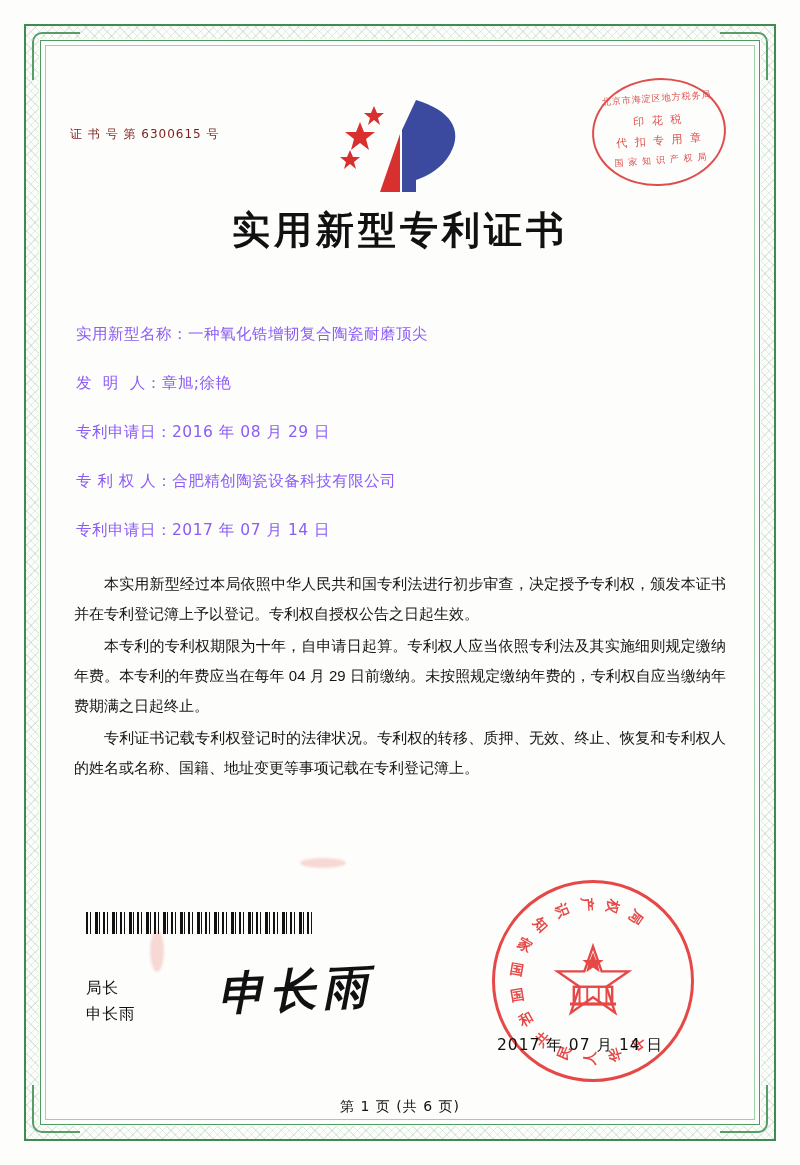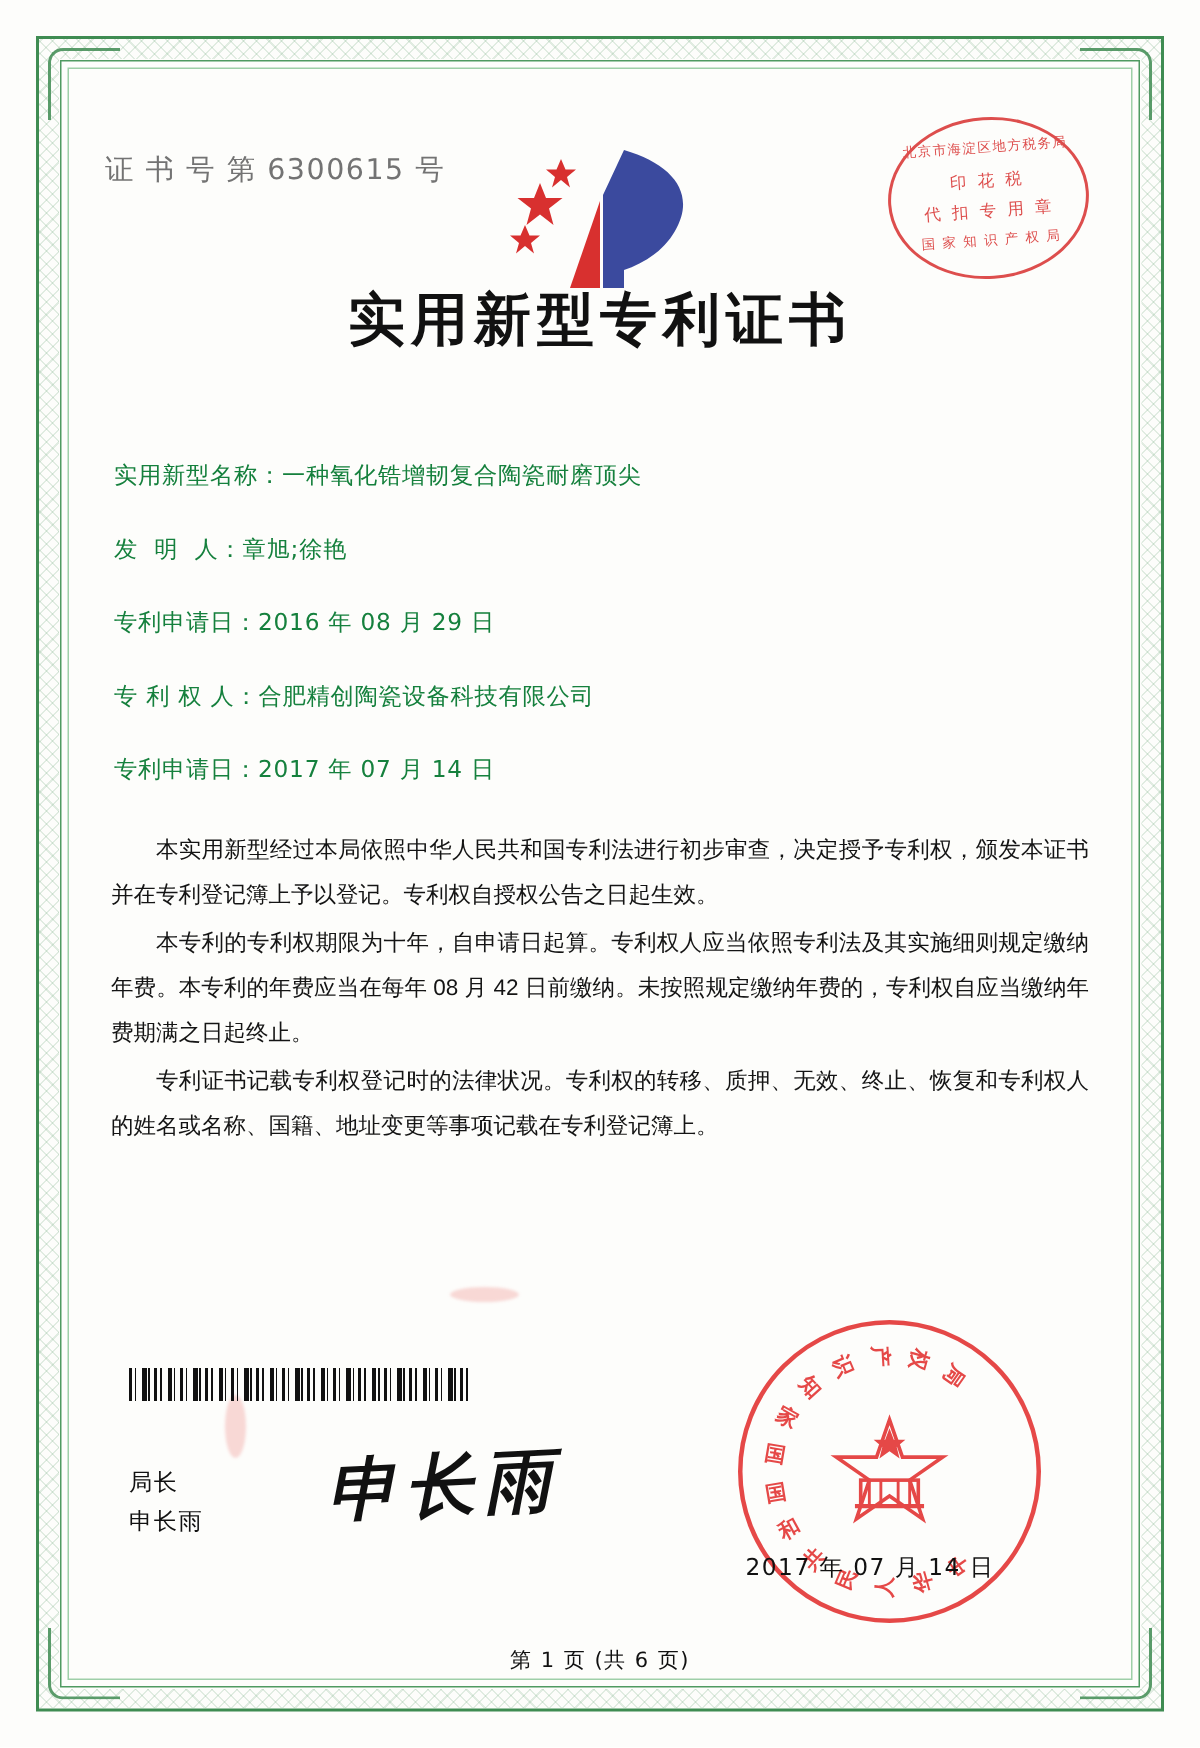--- a/index.html
+++ b/index.html
@@ -70,24 +70,24 @@
 
   
   .content {
     position: absolute;
     left: 70px; top: 60px;
     width: 660px;
   }
 
   .cert-no {
     font-family: "DejaVu Sans", sans-serif;
-    font-size: 19px;
-    color: #737373;
-    letter-spacing: 1px;
-    margin-top: 40px;
+    font-size: 12px;
+    color: #7f1d1d;
+    letter-spacing: 1px;
+    margin-top: 66px;
   }
 
   
   .logo {
     position: absolute;
     left: 330px; top: 92px;
     width: 140px; height: 110px;
   }
 
   .title {
@@ -97,21 +97,21 @@
     font-weight: bold;
     font-size: 38px;
     letter-spacing: 4px;
     color: #111;
   }
 
   .fields {
     margin-top: 68px;
     font-family: "DejaVu Sans", sans-serif;
     font-size: 15.5px;
-    color: #15803d;
+    color: #8b5cf6;
   }
   .field-row {
     display: flex;
     align-items: baseline;
     margin-bottom: 28px;
     padding-left: 6px;
   }
   .field-label {
     white-space: pre;
     letter-spacing: 0.5px;
@@ -306,21 +306,21 @@
         <span class="field-value">合肥精创陶瓷设备科技有限公司</span>
       </div>
       <div class="field-row">
         <span class="field-label">专利申请日：</span>
         <span class="field-value">2017 年 07 月 14 日</span>
       </div>
     </div>
 
     <div class="paragraphs">
       <p>本实用新型经过本局依照中华人民共和国专利法进行初步审查，决定授予专利权，颁发本证书并在专利登记簿上予以登记。专利权自授权公告之日起生效。</p>
-      <p>本专利的专利权期限为十年，自申请日起算。专利权人应当依照专利法及其实施细则规定缴纳年费。本专利的年费应当在每年 08 月 42 日前缴纳。未按照规定缴纳年费的，专利权自应当缴纳年费期满之日起终止。</p>
+      <p>本专利的专利权期限为十年，自申请日起算。专利权人应当依照专利法及其实施细则规定缴纳年费。本专利的年费应当在每年 04 月 29 日前缴纳。未按照规定缴纳年费的，专利权自应当缴纳年费期满之日起终止。</p>
       <p>专利证书记载专利权登记时的法律状况。专利权的转移、质押、无效、终止、恢复和专利权人的姓名或名称、国籍、地址变更等事项记载在专利登记簿上。</p>
     </div>
   </div>
 
   <div class="smudge" style="left:300px; top:858px; width:46px; height:10px;"></div>
   <div class="smudge" style="left:150px; top:930px; width:14px; height:42px;"></div>
 
   <div class="barcode"></div>
 
   <div class="handwriting">申长雨</div>

